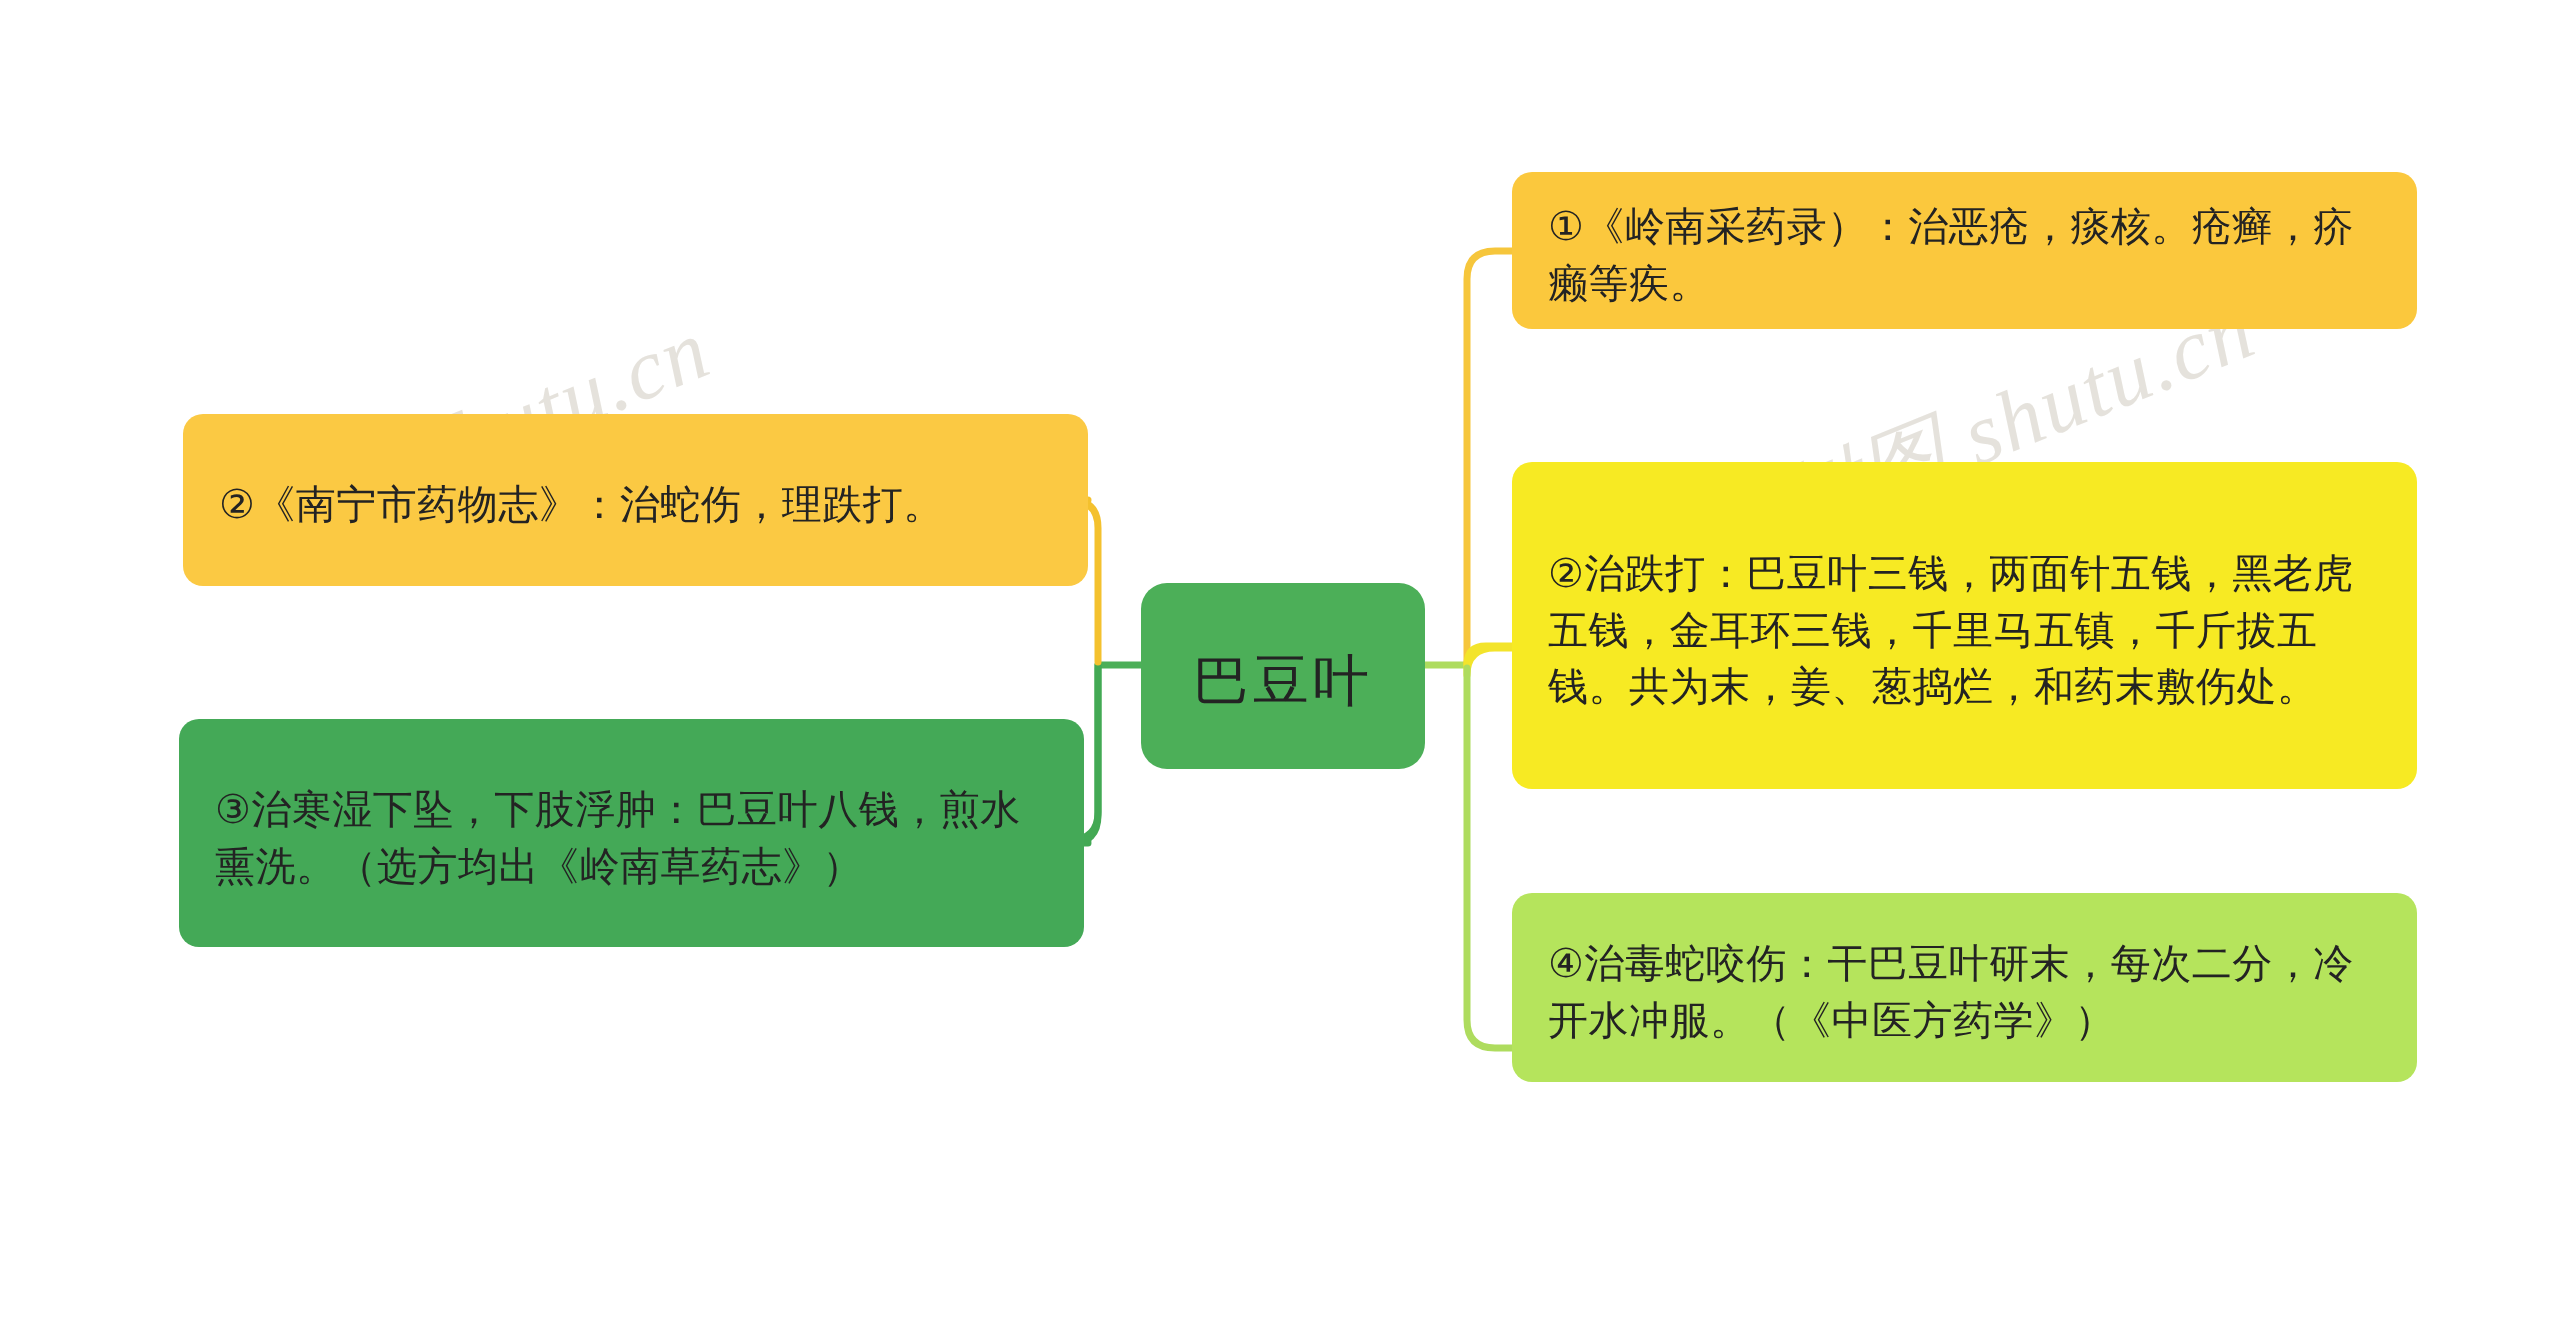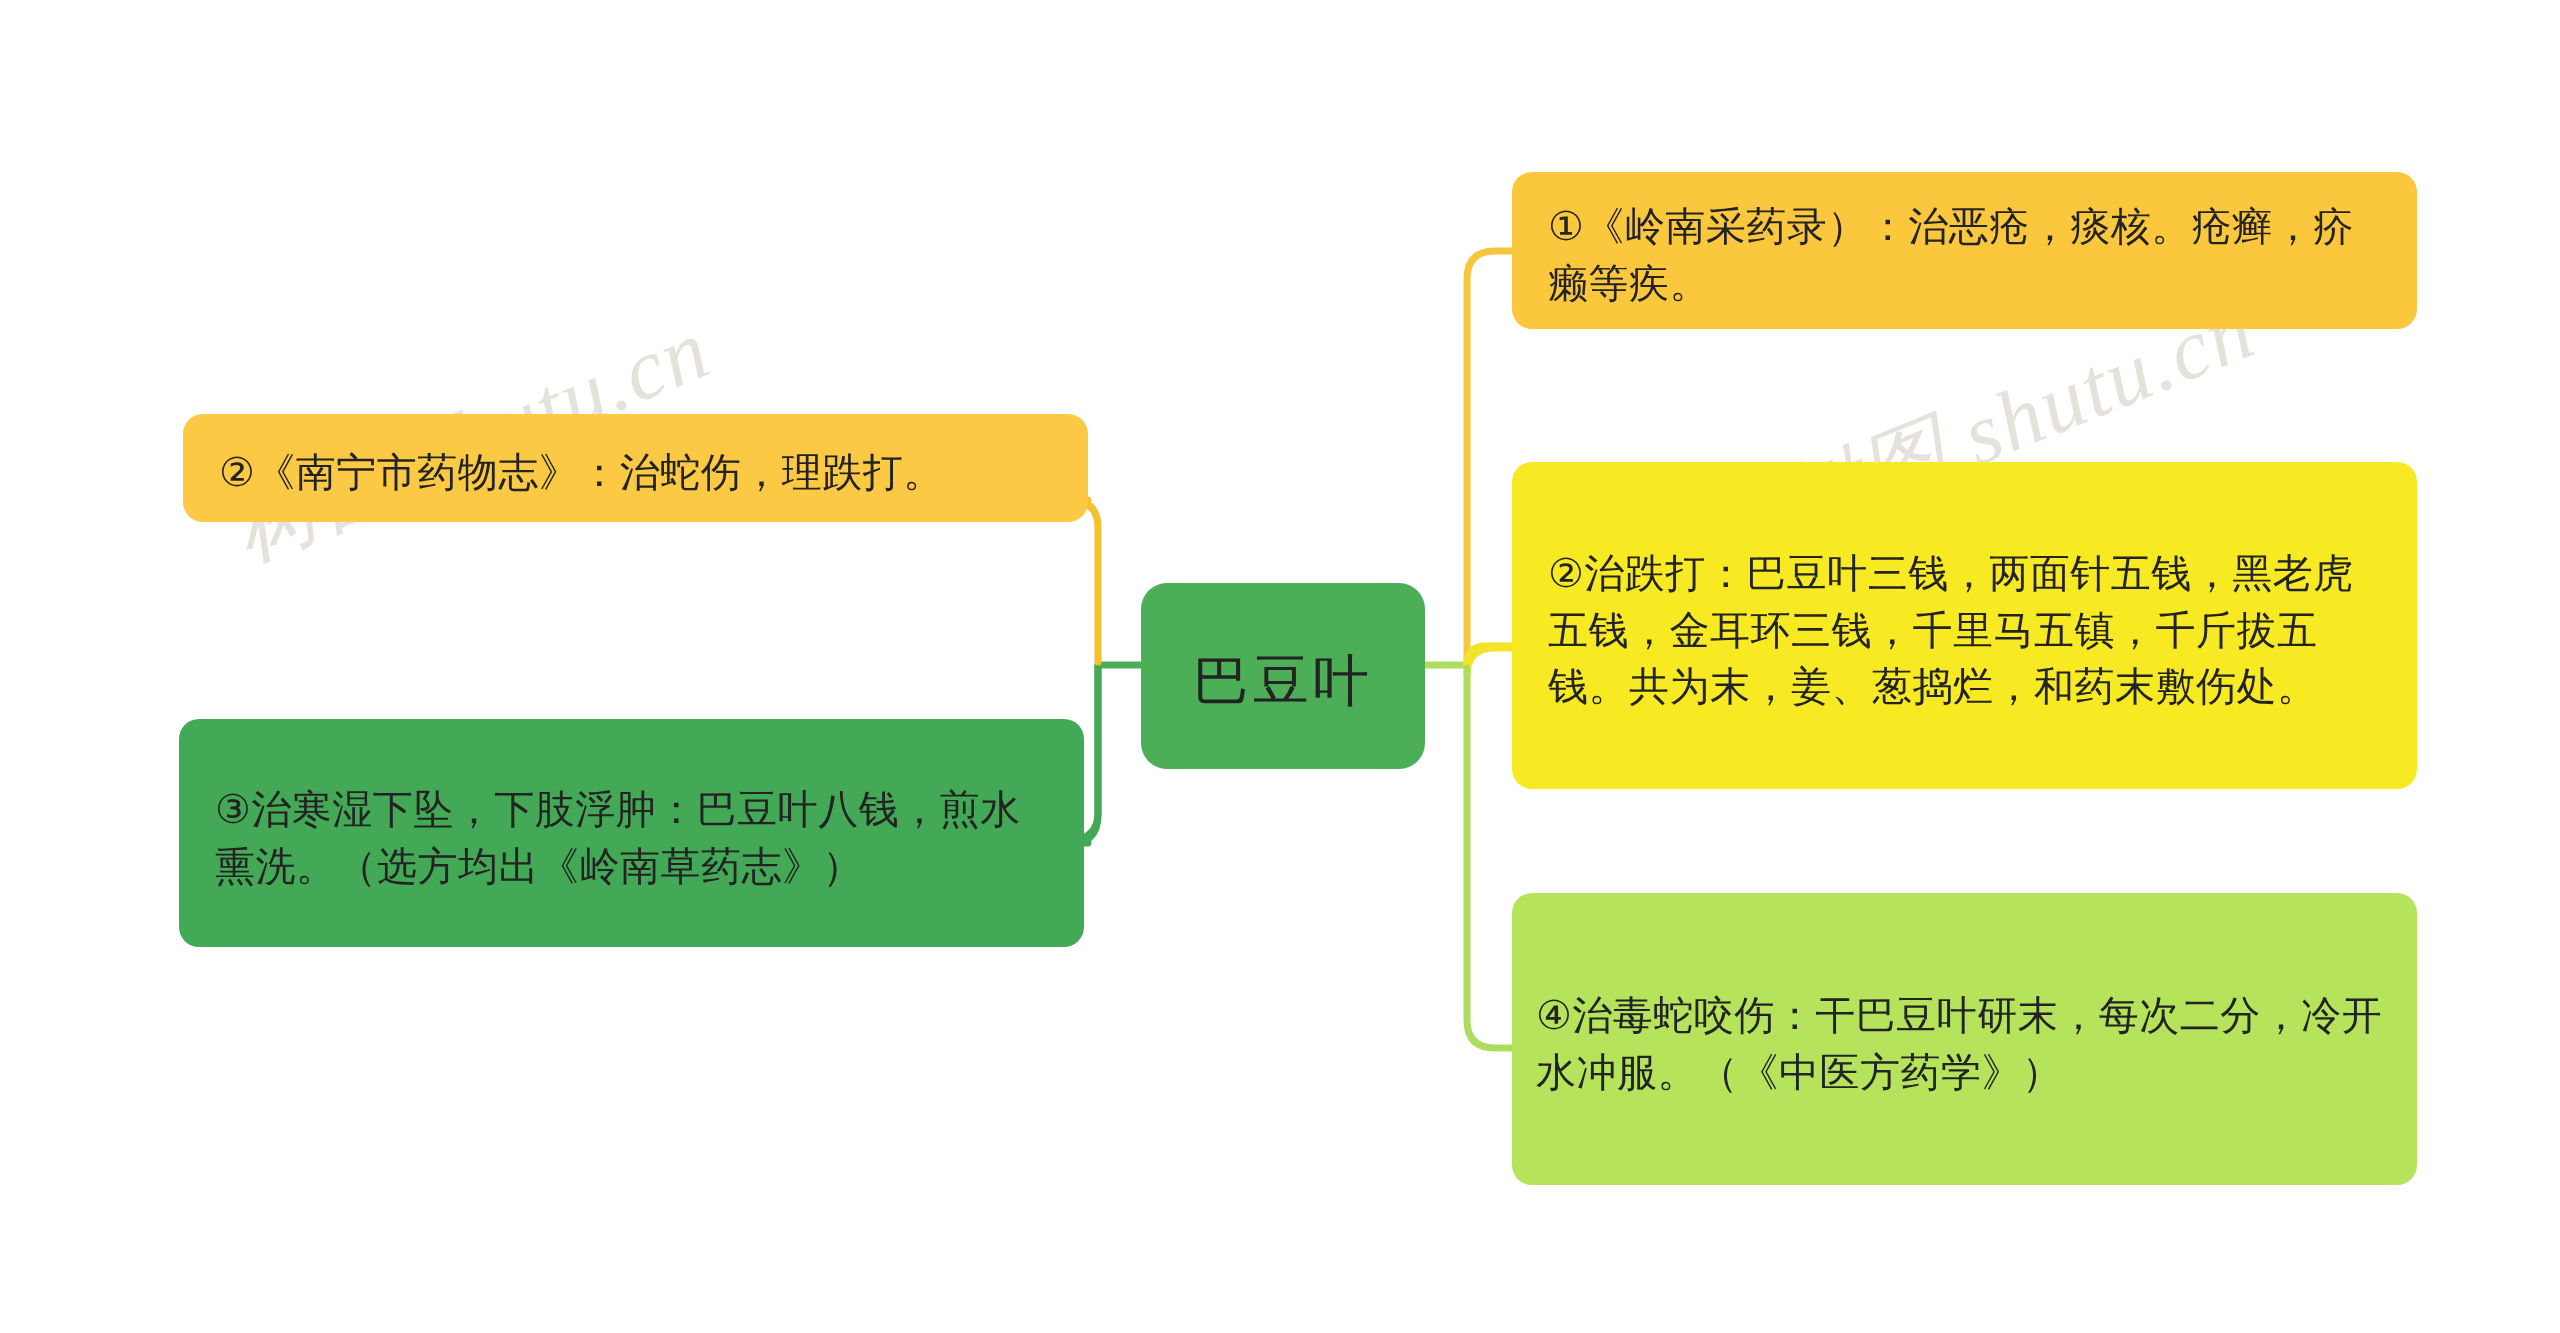--- a/index.html
+++ b/index.html
@@ -81,21 +81,21 @@
     letter-spacing: 4px;
     z-index: 4;
   }
   #node-center .node-text { text-align: center; }
 
   
   #node-left-1 {
     left: 183px;
     top: 414px;
     width: 905px;
-    height: 108px;
+    height: 172px;
     background: #FBC943;
     padding: 10px 34px 10px 36px;
     font-size: 40px;
   }
   #node-left-2 {
     left: 179px;
     top: 719px;
     width: 905px;
     height: 228px;
     background: #44A957;
@@ -119,23 +119,23 @@
     width: 905px;
     height: 327px;
     background: #F7EA23;
     padding: 10px 34px 10px 36px;
     font-size: 40px;
   }
   #node-right-3 {
     left: 1512px;
     top: 893px;
     width: 905px;
-    height: 292px;
+    height: 189px;
     background: #B5E45C;
-    padding: 10px 34px 10px 24px;
+    padding: 10px 34px 10px 36px;
     font-size: 40px;
   }
 </style>
 </head>
 <body>
 
 <div id="canvas">
 
   <svg id="connectors" viewBox="0 0 2560 1333" width="2560" height="1333">
 

